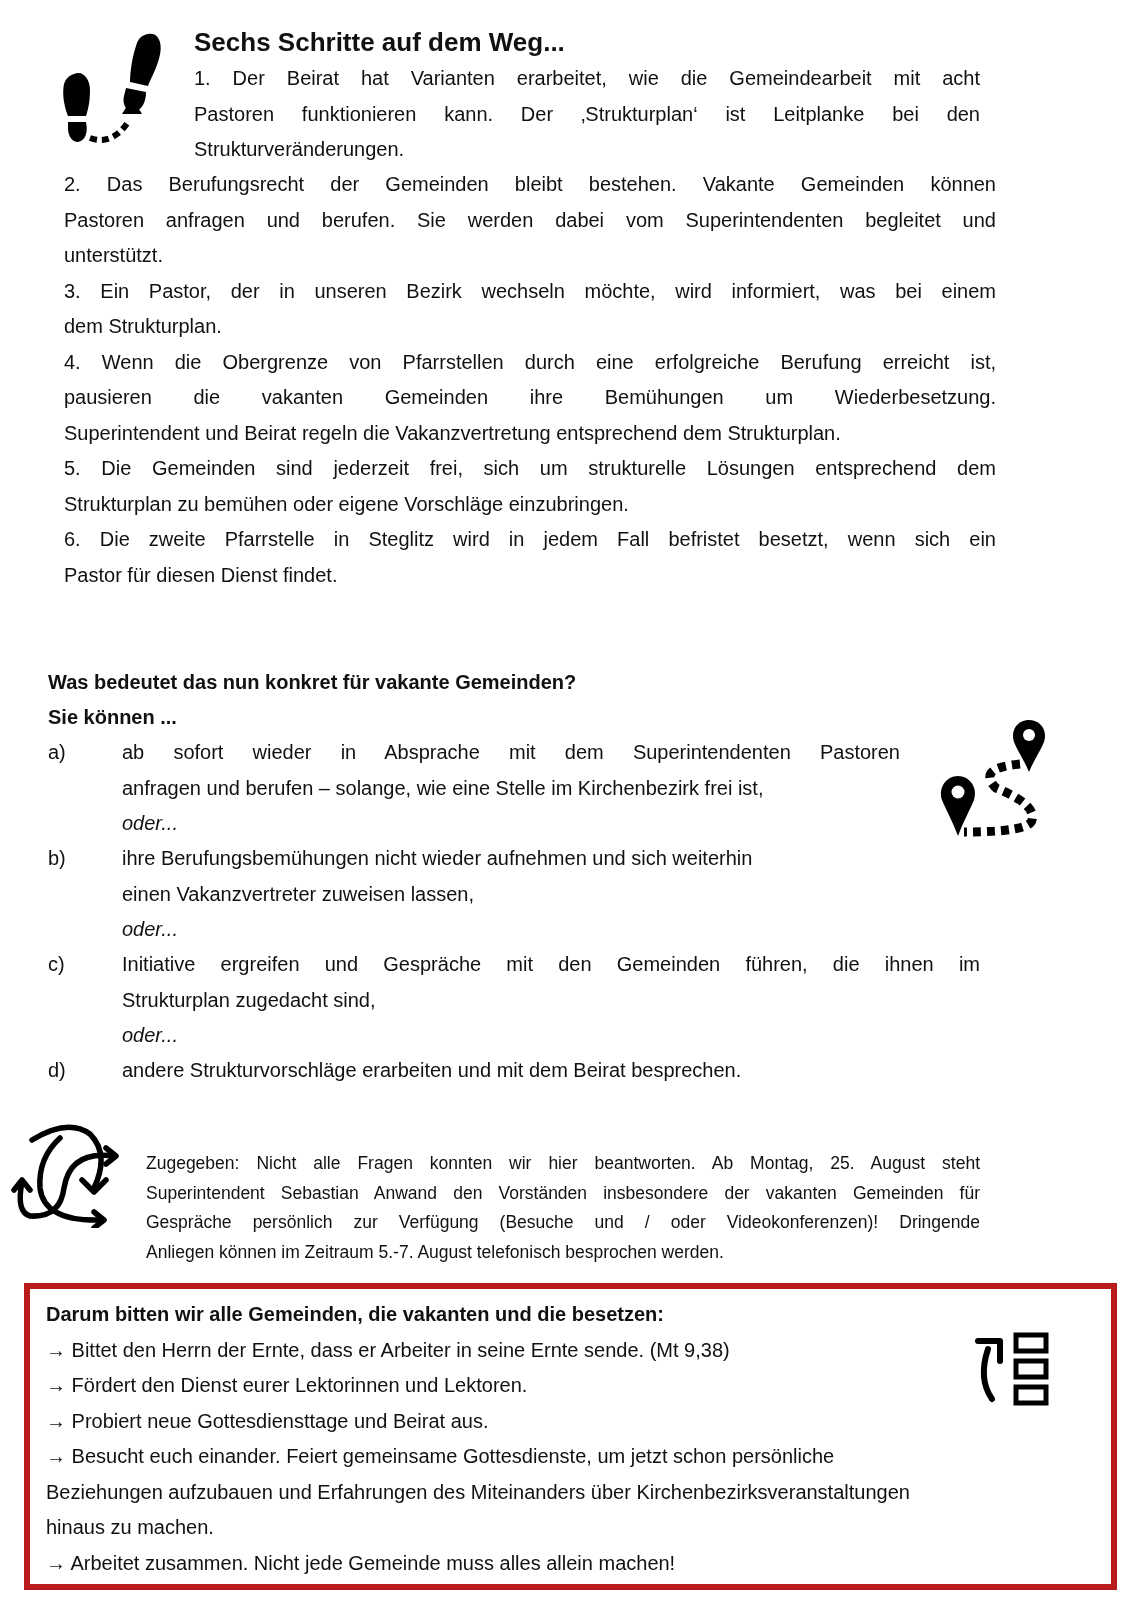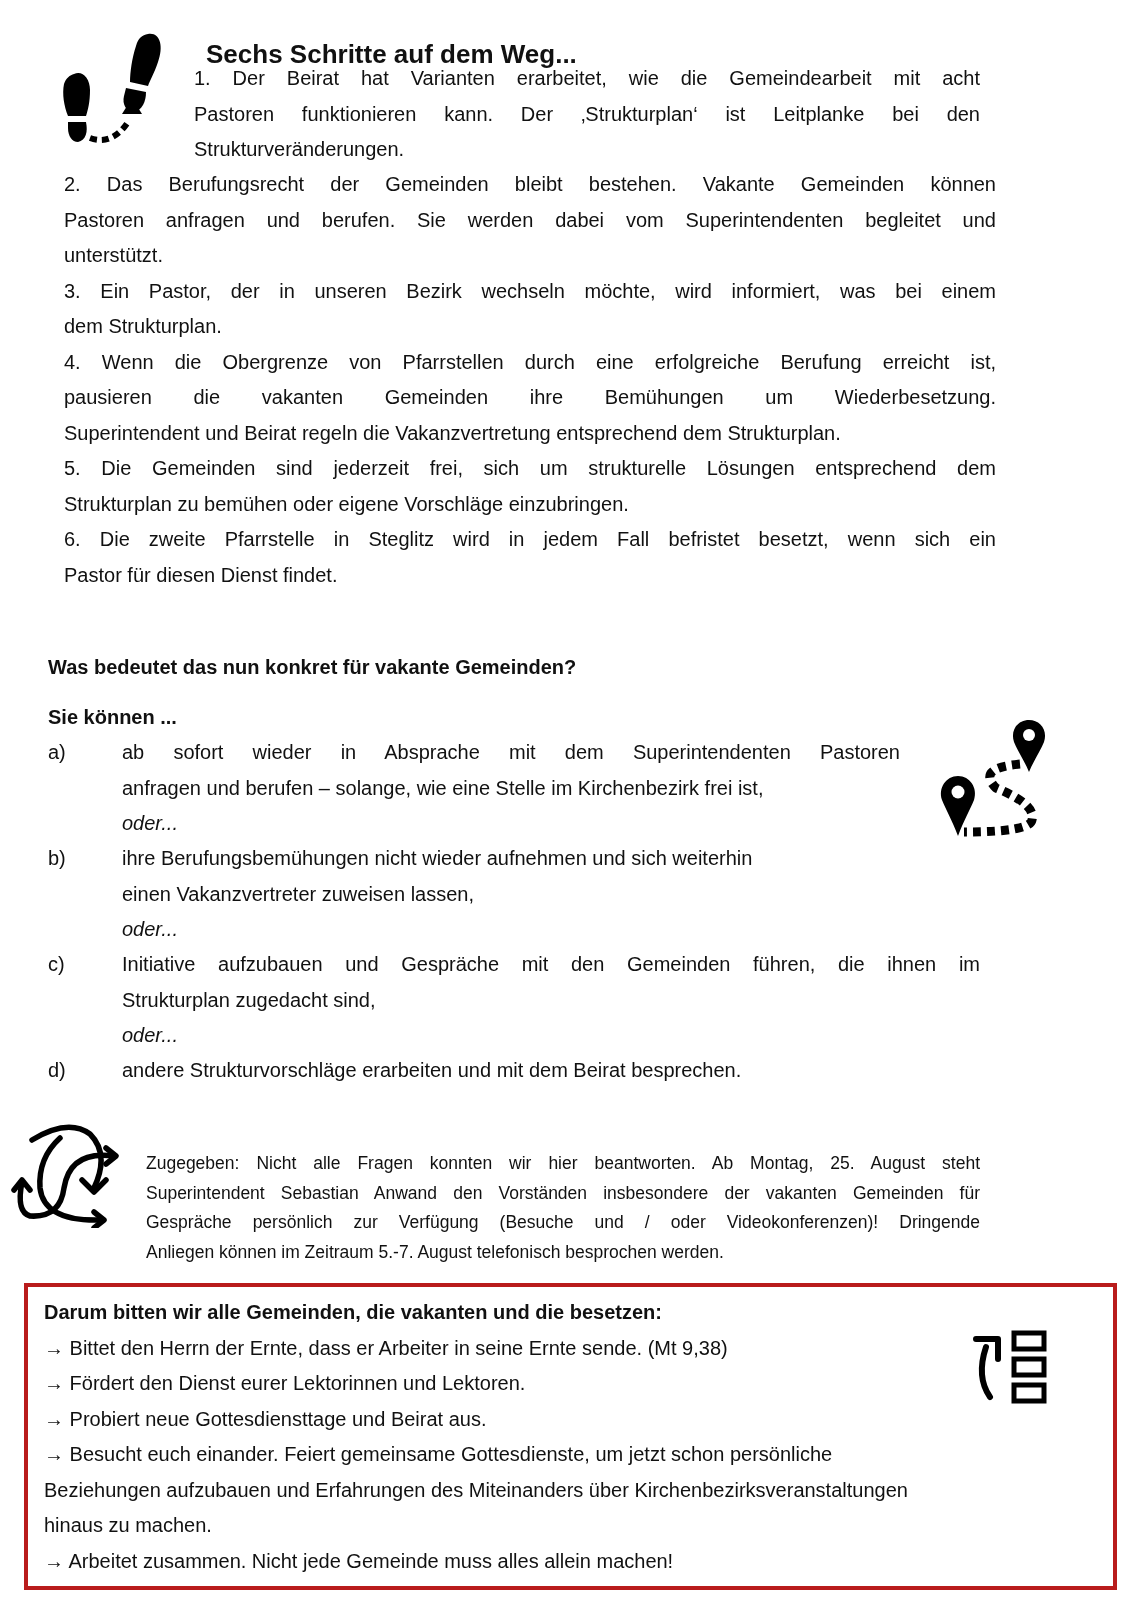--- a/index.html
+++ b/index.html
@@ -2,27 +2,27 @@
 <html><head>
 <meta charset="utf-8">
 <style>
   html, body { margin: 0; padding: 0; background: #ffffff; }
   body { width: 1140px; height: 1611px; position: relative; overflow: hidden;
          font-family: "Liberation Sans", sans-serif; color: #111111; }
   .abs { position: absolute; }
   .p { font-size: 20px; line-height: 35.5px; margin: 0; }
   .justify { text-align: justify; text-align-last: justify; }
   .left { text-align: left; text-align-last: left; }
-  h1 { position: absolute; left: 194px; top: 22px; margin: 12px; font-size: 26px; font-weight: bold; line-height: 40px; }
+  h1 { position: absolute; left: 194px; top: 22px; margin: 0; font-size: 26px; font-weight: bold; line-height: 40px; }
   .bold { font-weight: bold; }
   .it { font-style: italic; }
   .lbl { position: absolute; left: 48px; width: 40px; }
   .small { font-size: 17.5px; line-height: 29.5px; }
   .box { position: absolute; left: 24px; top: 1283px; width: 1093px; height: 307px;
-         border: 4px solid #b91c1c; box-sizing: border-box; }
+         border: 6px solid #b91c1c; box-sizing: border-box; }
   svg { display: block; }
 </style>
 </head>
 <body>
 
 <div class="abs" style="left:60px;top:28px;width:104px;height:118px;">
   <svg width="104" height="118" viewBox="0 0 104 118">
 
     <path d="M88 6 C100 4 104 18 98 34 C94 46 90 52 88 58 L70 54 C70 44 72 30 76 18 C78 10 82 7 88 6 Z" fill="#000"></path>
     <path d="M66 60 L86 64 C86 74 82 82 74 84 C66 84 62 76 64 68 Z" fill="#000"></path>
@@ -61,21 +61,21 @@
   <div>
     <p class="p justify">5. Die Gemeinden sind jederzeit frei, sich um strukturelle Lösungen entsprechend dem</p>
     <p class="p left">Strukturplan zu bemühen oder eigene Vorschläge einzubringen.</p>
   </div>
   <div>
     <p class="p justify">6. Die zweite Pfarrstelle in Steglitz wird in jedem Fall befristet besetzt, wenn sich ein</p>
     <p class="p left">Pastor für diesen Dienst findet.</p>
   </div>
 </div>
 
-<p class="abs p bold" style="left:48px;top:650px;">Was bedeutet das nun konkret für vakante Gemeinden?</p>
+<p class="abs p bold" style="left:48px;top:665px;">Was bedeutet das nun konkret für vakante Gemeinden?</p>
 <p class="abs p bold" style="left:48px;top:700px;">Sie können ...</p>
 
 <div>
   <p class="abs p lbl" style="top:735px;">a)</p>
   <div class="abs" style="left:122px;top:735px;width:778px;">
     <p class="p justify">ab sofort wieder in Absprache mit dem Superintendenten Pastoren</p>
     <p class="p left">anfragen und berufen – solange, wie eine Stelle im Kirchenbezirk frei ist,</p>
     <p class="p it">oder...</p>
   </div>
 </div>
@@ -95,21 +95,21 @@
   <div class="abs" style="left:122px;top:841px;width:800px;">
     <p class="p left">ihre Berufungsbemühungen nicht wieder aufnehmen und sich weiterhin</p>
     <p class="p left">einen Vakanzvertreter zuweisen lassen,</p>
     <p class="p it">oder...</p>
   </div>
 </div>
 
 <div>
   <p class="abs p lbl" style="top:947px;">c)</p>
   <div class="abs" style="left:122px;top:947px;width:858px;">
-    <p class="p justify">Initiative aufzubauen und Gespräche mit den Gemeinden führen, die ihnen im</p>
+    <p class="p justify">Initiative ergreifen und Gespräche mit den Gemeinden führen, die ihnen im</p>
     <p class="p left">Strukturplan zugedacht sind,</p>
     <p class="p it">oder...</p>
   </div>
 </div>
 
 <div>
   <p class="abs p lbl" style="top:1053px;">d)</p>
   <div class="abs" style="left:122px;top:1053px;width:858px;">
     <p class="p left">andere Strukturvorschläge erarbeiten und mit dem Beirat besprechen.</p>
   </div>

